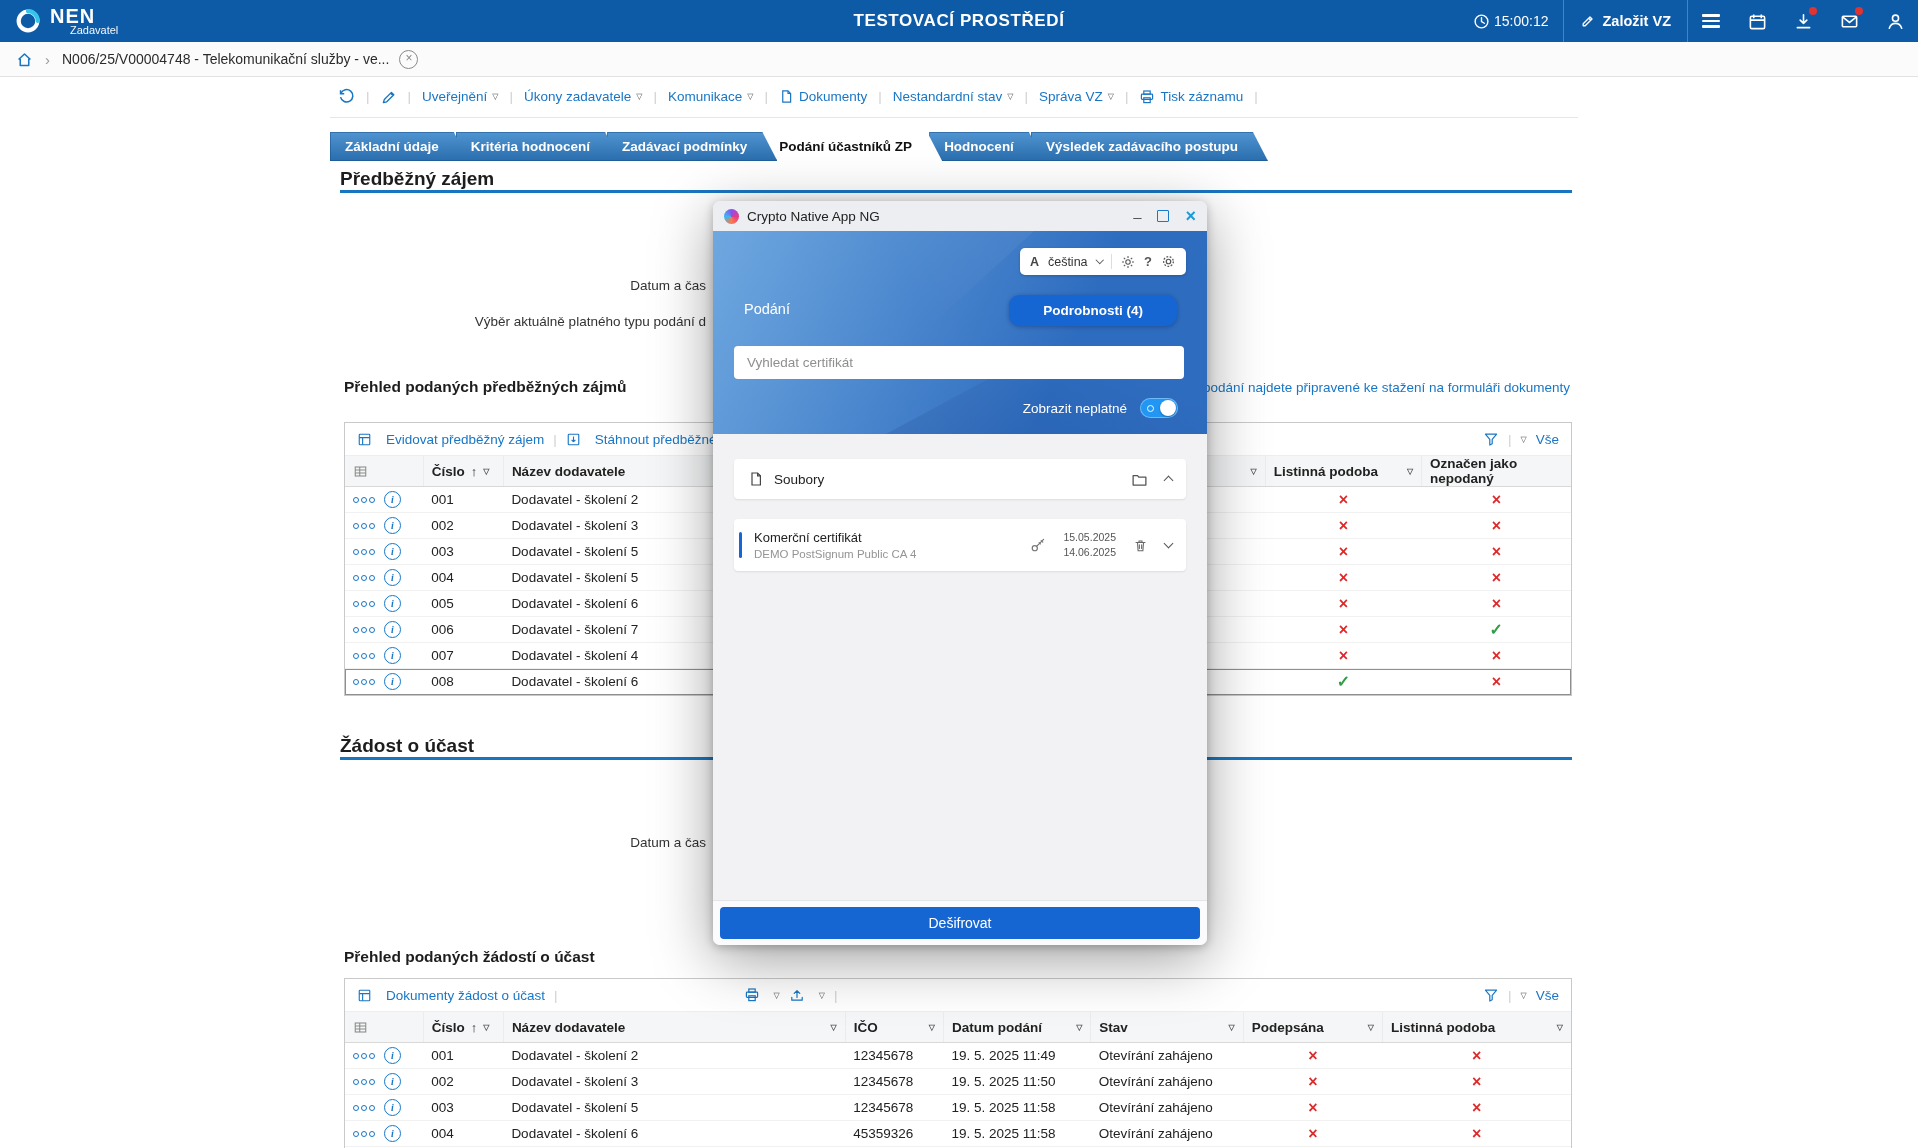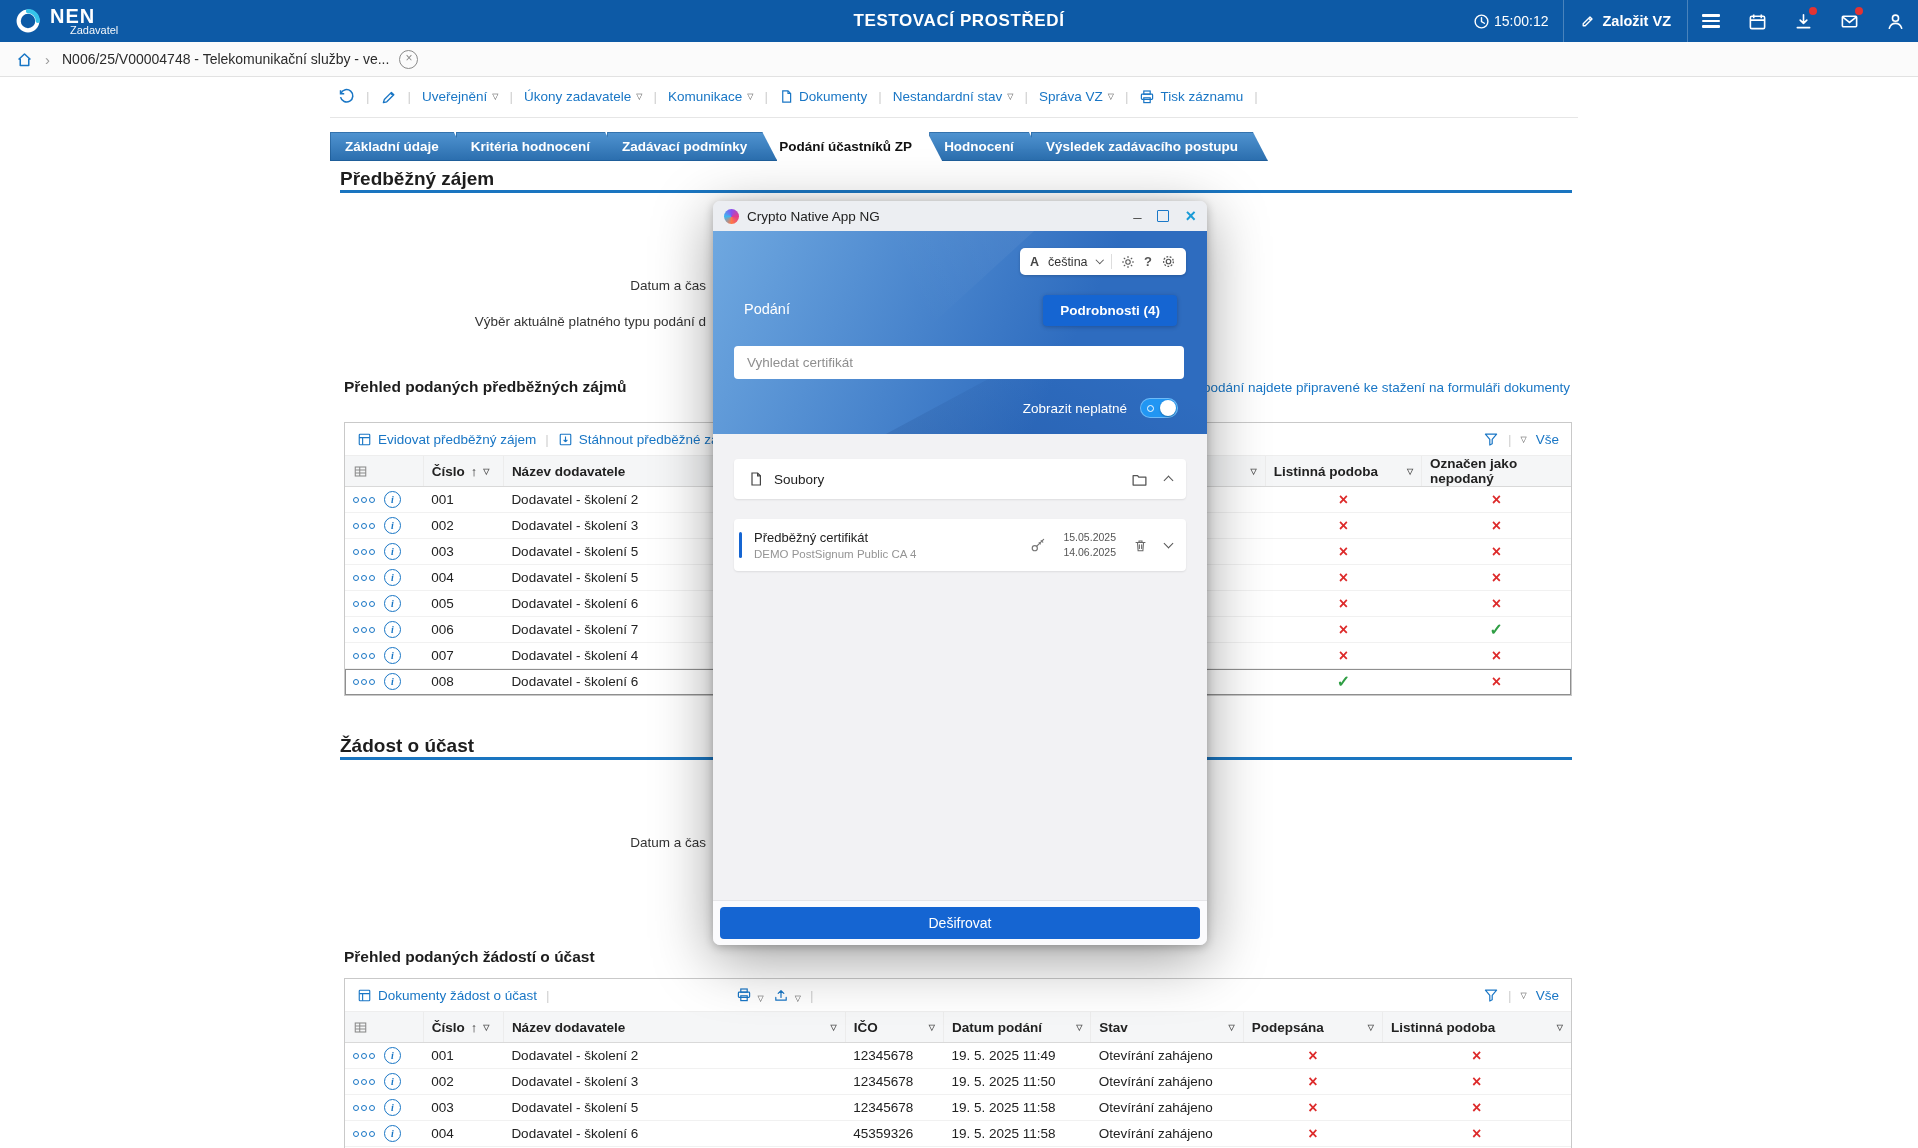--- a/index.html
+++ b/index.html
@@ -49,21 +49,21 @@
 
   .panel-heading-row{position:absolute;left:14px;right:2px;display:flex;justify-content:space-between;align-items:baseline;}
   .phr1{top:302px;}.phr2{top:872px;}
   .sub-title{font-size:15.5px;font-weight:bold;color:#1d1d1d;}
   .note{font-size:13.5px;color:#1976c5;text-align:right;}
 
   .panel{position:absolute;left:14px;right:0;background:#fff;border:1px solid #c9c9c9;}
   .panel1{top:346px;}
   .panel2{top:902px;height:190px;}
   .panel-toolbar{display:flex;align-items:center;height:32px;padding:0 12px;font-size:13.5px;color:#1976c5;gap:9px;border-bottom:1px solid #eee;}
-  .pt-link{display:flex;align-items:flex-end;gap:6px;color:#1976c5;}
+  .pt-link{display:flex;align-items:center;gap:14px;color:#1976c5;}
   .pt-sep{color:#d0d0d0;}
   .pt-right{margin-left:auto;display:flex;align-items:center;gap:9px;}
   .pt-spacer{width:168px;}
 
   table.grid{border-collapse:collapse;width:100%;table-layout:fixed;}
   .grid th{background:#f5f6f7;border-bottom:1px solid #d9d9d9;border-left:1px solid #ececec;height:30px;font-size:13.5px;font-weight:bold;color:#222;padding:0 8px;text-align:left;}
   .grid th:first-child{border-left:none;}
   .thw{display:flex;align-items:center;gap:6px;}
   .thw .sp{flex:1;}
   .sort{font-weight:bold;color:#222;font-size:13px;}
@@ -94,21 +94,21 @@
   .lang-pill{position:absolute;top:17px;right:21px;height:27px;background:#fff;border-radius:5px;display:flex;align-items:center;padding:0 10px;gap:9px;font-size:12.5px;color:#333;box-shadow:0 1px 3px rgba(0,0,0,.2);z-index:2;}
   .lang-ic{font-weight:bold;font-size:12.5px;color:#444;}
   .pill-sep{width:1px;height:15px;background:#ddd;}
   .pill-ic{display:flex;align-items:center;color:#555;}
   .pill-ic.q{font-size:13px;font-weight:bold;}
   .chev{display:inline-block;width:6px;height:6px;border-right:1.7px solid #555;border-bottom:1.7px solid #555;}
   .chev.down{transform:rotate(45deg);margin-top:-3px;}
   .chev.up{transform:rotate(-135deg);margin-top:3px;}
   .chev.small{width:4.5px;height:4.5px;}
   .podani{position:absolute;top:70px;left:31px;color:#fff;font-size:14.5px;z-index:2;}
-  .details-btn{position:absolute;top:64px;right:30px;height:31px;padding:0 17px;background:#1565d2;color:#fff;font-size:13.5px;font-weight:bold;border-radius:4px;display:flex;align-items:center;box-shadow:0 1px 4px rgba(0,20,60,.3);z-index:2;}
+  .details-btn{position:absolute;top:64px;right:30px;height:31px;padding:0 34px;background:#1565d2;color:#fff;font-size:13.5px;font-weight:bold;border-radius:11px;display:flex;align-items:center;box-shadow:0 1px 4px rgba(0,20,60,.3);z-index:2;}
   .cert-search{position:absolute;top:115px;left:21px;width:424px;height:33px;border:none;border-radius:4px;background:#fff;padding:0 13px;font-size:13.5px;font-family:"Liberation Sans",sans-serif;color:#333;z-index:2;}
   .cert-search::placeholder{color:#8f8f8f;}
   .toggle-row{position:absolute;top:167px;right:29px;display:flex;align-items:center;gap:13px;color:#fff;font-size:13.5px;z-index:2;}
   .toggle{position:relative;width:38px;height:20px;border-radius:10px;background:#2196f3;box-shadow:inset 0 0 0 1px rgba(255,255,255,.35);}
   .toggle::before{content:"";position:absolute;left:7px;top:7px;width:5px;height:5px;border:1.4px solid rgba(255,255,255,.95);border-radius:50%;}
   .toggle .knob{position:absolute;right:2px;top:2px;width:16px;height:16px;border-radius:50%;background:#fff;box-shadow:0 1px 2px rgba(0,0,0,.3);}
   .m-body{position:absolute;top:233px;left:0;right:0;bottom:44px;background:#f2f2f4;padding:25px 21px 0;box-sizing:border-box;}
   .card{background:#fff;border-radius:4px;box-shadow:0 1px 2px rgba(0,0,0,.09);display:flex;align-items:center;padding:0 14px;position:relative;}
   .card.soubory{height:40px;margin-bottom:20px;}
   .card.cert{height:52px;margin-bottom:22px;padding-left:20px;}
@@ -749,21 +749,21 @@
             <svg width="17" height="17" viewBox="0 0 20 20">
                 <path d="M2.5 16.5v-11h5.2l1.6 1.8h8.2v9.2H2.5z" fill="none" stroke="#555" stroke-width="1.5" stroke-linejoin="round"></path>
               </svg>
           </span>
           <span class="chev up cur"></span>
         </span>
       </div>
       <div class="card cert cur">
         <div class="cert-bar"></div>
         <div>
-          <div class="cert-name">Předběžný certifikát</div>
+          <div class="cert-name">Komerční certifikát</div>
           <div class="cert-issuer">DEMO PostSignum Public CA 4</div>
         </div>
         <div class="card-right">
           <span>
             <svg width="16" height="16" viewBox="0 0 20 20">
                 <circle cx="6" cy="14" r="3.2" fill="none" stroke="#777" stroke-width="1.5"></circle>
                 <path d="M8.5 11.5L17 3M14 4.5l2 2M11.5 7l1.5 1.5" fill="none" stroke="#777" stroke-width="1.5" stroke-linecap="round"></path>
               </svg>
           </span>
           <span class="cert-dates">

